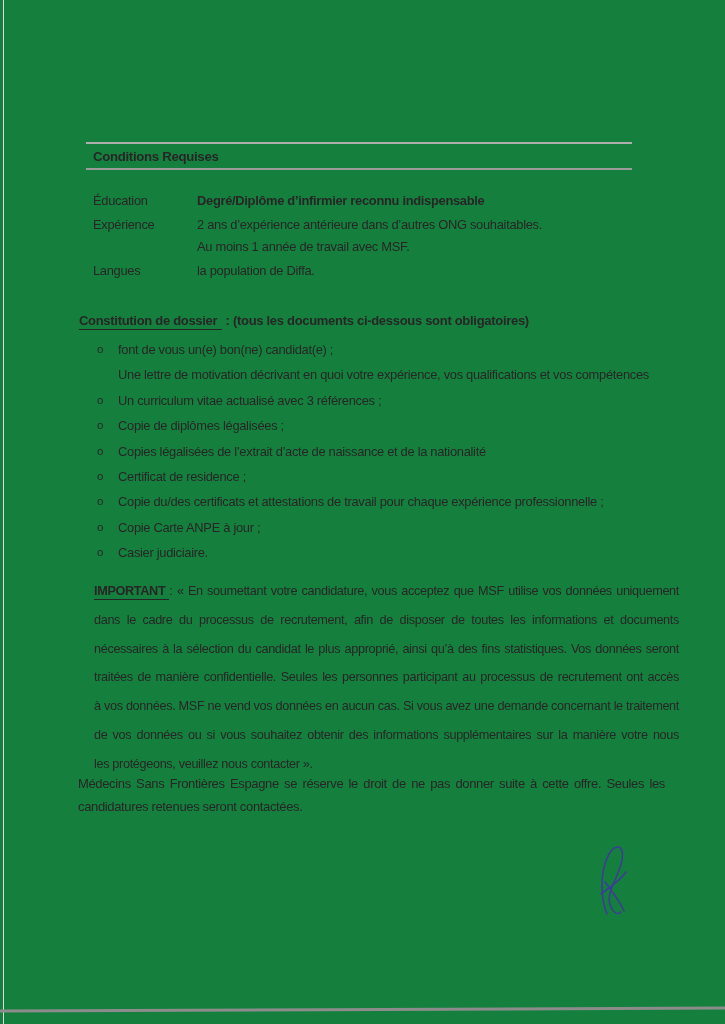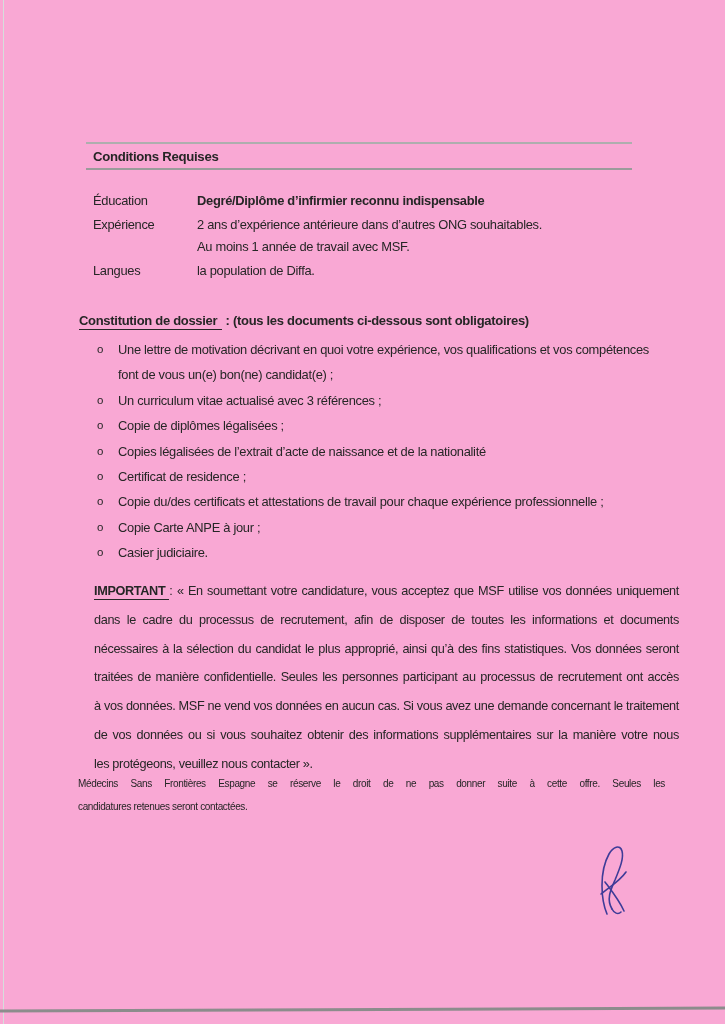--- a/index.html
+++ b/index.html
@@ -4,21 +4,21 @@
 <style>
   html, body {
     margin: 0;
     padding: 0;
     background: #ffffff;
   }
   .page {
     position: relative;
     width: 725px;
     height: 1024px;
-    background: #f9a8d4;
+    background: #15803d;
     overflow: hidden;
     font-family: "Liberation Sans", "DejaVu Sans", sans-serif;
     color: #262626;
     font-size: 12.9px;
     letter-spacing: -0.3px;
   }
 
   
   .scan-edge-left {
     position: absolute;
@@ -113,21 +113,21 @@
     padding-bottom: 1px;
     padding-right: 4px;
   }
 
   
   .closing {
     position: absolute;
     top: 772px; left: 78px;
     width: 587px;
     line-height: 23.3px;
-    font-size: 10px;
+    font-size: 13px;
     letter-spacing: -0.35px;
   }
 
   
   .signature {
     position: absolute;
     left: 593px; top: 842px;
     width: 52px; height: 82px;
   }
 </style>
@@ -165,22 +165,22 @@
   </div>
 
   <div class="dossier-head">
     <span class="underlined">Constitution de dossier</span><span> : (tous les documents ci-dessous sont obligatoires)</span>
   </div>
 
   <ul class="dossier-list">
     <li>
       <span class="bullet-marker">o</span>
       <span class="li-text">
+        <div>font de vous un(e) bon(ne) candidat(e) ;</div>
         <div>Une lettre de motivation décrivant en quoi votre expérience, vos qualifications et vos compétences</div>
-        <div>font de vous un(e) bon(ne) candidat(e) ;</div>
       </span>
     </li>
     <li>
       <span class="bullet-marker">o</span>
       <span class="li-text">Un curriculum vitae actualisé avec 3 références ;</span>
     </li>
     <li>
       <span class="bullet-marker">o</span>
       <span class="li-text">Copie de diplômes légalisées ;</span>
     </li>

